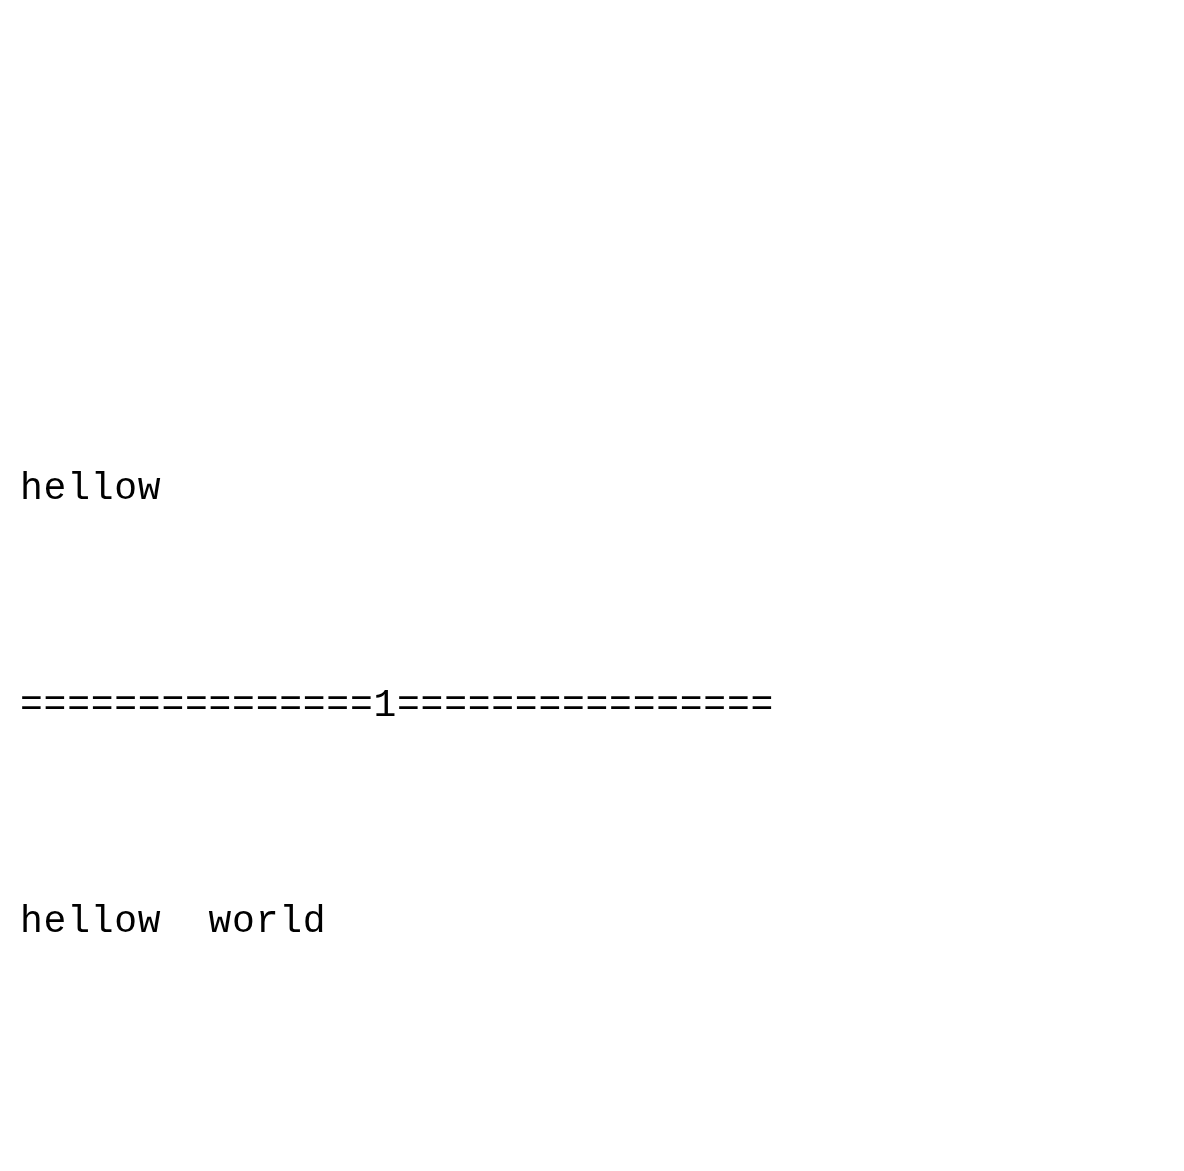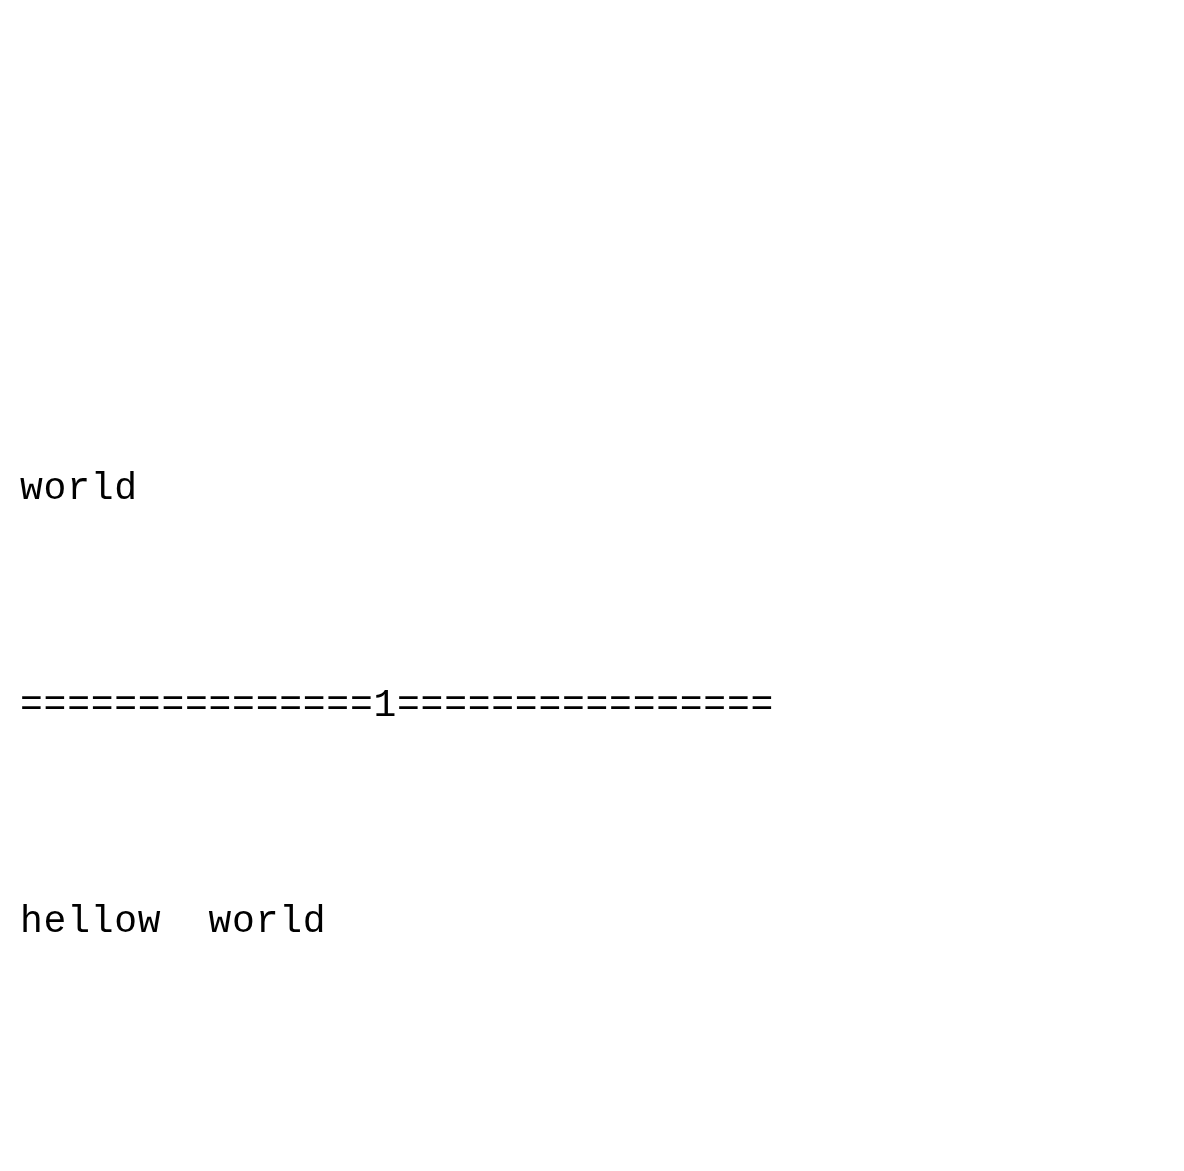--- a/index.html
+++ b/index.html
@@ -24,21 +24,21 @@
       color: #000000;
       letter-spacing: 0.02em;
     }
   </style>
 </head>
 <body>
 
 
 
 <div class="console-output">
-  <span class="output-line">world</span>
+  <span class="output-line">hellow</span>
   <span class="output-line">===============1================</span>
   <span class="output-line">hellow  world</span>
   
   
   
   
   
   
   
   

